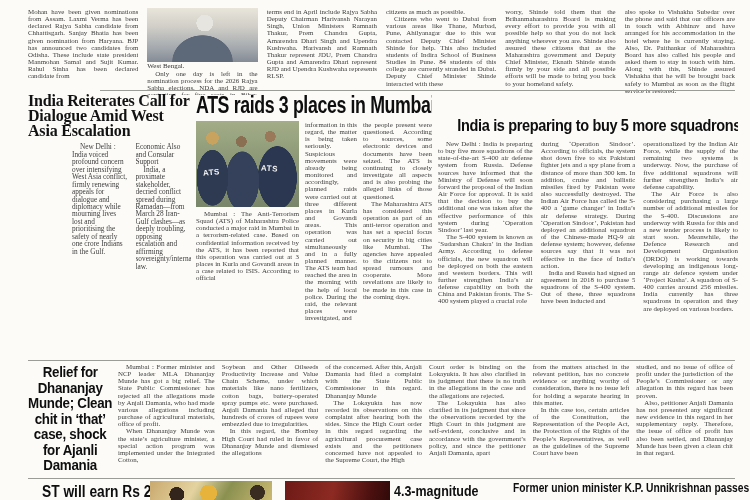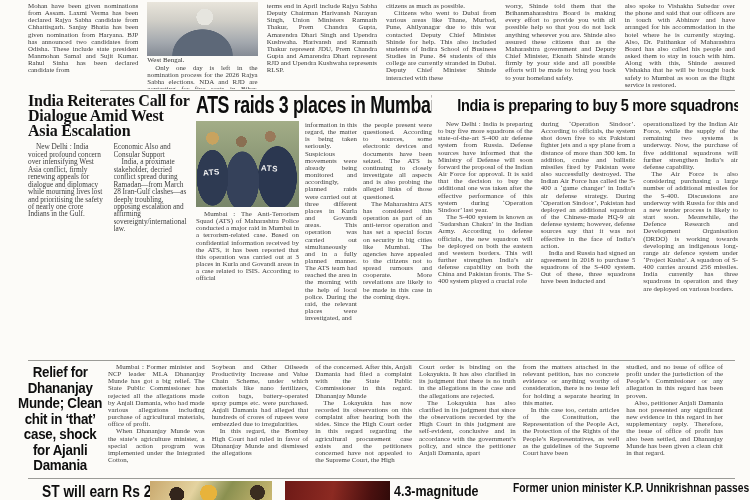--- a/index.html
+++ b/index.html
@@ -9,31 +9,31 @@
   .band{position:absolute;overflow:hidden;}
   .cols{display:flex;gap:9px;height:100%;}
   .col{flex:1;min-width:0;overflow:hidden;}
   .bodytext{font-size:6.9px;line-height:7.15px;text-align:justify;color:#3c3c3c;}
   .bodytext p{margin:0;}
   .bodytext p.ind{text-indent:8px;}
   .ragged{text-align:left;font-size:7.3px;line-height:7.45px;}
   .caption{font-size:7px;line-height:8px;color:#333;}
   .photo{position:relative;overflow:hidden;}
   
-  #topband{left:28px;top:2px;width:707px;height:87px;}
+  #topband{left:28px;top:8px;width:707px;height:87px;}
   .top-photo{height:54px;width:100%;
     background:
       radial-gradient(circle 9px at 52% 28%, #e6e5df 92%, rgba(0,0,0,0) 93%),
       radial-gradient(ellipse 34px 30px at 50% 100%, #5d6878 88%, rgba(0,0,0,0) 90%),
       linear-gradient(180deg,#e9e5db 0%,#d0cec7 35%,#a3a8ae 75%,#858b95 100%);}
   
   #westasia{position:absolute;left:28px;top:94px;width:163px;height:266px;overflow:hidden;}
   #westasia h2{margin:0 0 5px 0;font:bold 16px/14.8px "Liberation Serif",serif;
       color:#121212;letter-spacing:-0.2px;}
-  .wa-cols{display:flex;gap:8px;}
+  .wa-cols{display:flex;gap:8px;margin-left:44px;}
   .wa-cols .col{flex:1;}
   
   .cond{font-family:"Liberation Sans",sans-serif;font-weight:bold;color:#0e0e0e;}
   
   #ats{position:absolute;left:196px;top:92px;width:236px;height:268px;overflow:hidden;}
   #ats h1{margin:0;font-size:24px;line-height:25px;white-space:nowrap;
       letter-spacing:-0.5px;transform:scaleX(0.74);transform-origin:0 50%;}
   .ats-cols{display:flex;gap:6px;margin-top:4px;}
   .ats-c1{width:103px;flex:none;}
   .ats-c2{width:52px;flex:none;}
@@ -46,27 +46,27 @@
       radial-gradient(ellipse 17px 30px at 16% 66%, #2e3a52 92%, rgba(0,0,0,0) 94%),
       radial-gradient(ellipse 18px 32px at 45% 70%, #35415a 92%, rgba(0,0,0,0) 94%),
       radial-gradient(ellipse 21px 34px at 79% 66%, #2b3750 92%, rgba(0,0,0,0) 94%),
       linear-gradient(180deg,#a3ad87 0%,#8e9a78 40%,#79866a 100%);}
   .vest-label{position:absolute;color:#f2f2f2;font:bold 8px "Liberation Sans",sans-serif;
       letter-spacing:0.5px;}
   .vest-label.one{left:7%;top:55%;transform:rotate(-6deg);}
   .vest-label.two{left:63%;top:50%;transform:rotate(4deg);}
   
   #s400{position:absolute;left:438px;top:96px;width:300px;height:264px;overflow:hidden;}
-  .s400-line{display:block;text-align:center;}
+  .s400-line{display:block;text-align:center;margin-top:20px;}
   .s400-line span{display:inline-block;white-space:nowrap;font:bold 16.5px/18.5px "Liberation Sans",sans-serif;
       color:#0e0e0e;letter-spacing:-0.4px;transform:scaleX(0.88);transform-origin:center;}
   .s400-cols{display:flex;gap:8px;margin-top:5px;}
   .s400-cols .col{flex:1;}
   
-  #munde{position:absolute;left:16px;top:363px;width:707px;height:113px;overflow:hidden;}
+  #munde{position:absolute;left:26px;top:363px;width:707px;height:113px;overflow:hidden;}
   .munde-head{position:absolute;left:0;top:2px;width:96px;
       font:bold 14.5px/15.5px "Liberation Sans",sans-serif;color:#0e0e0e;text-align:center;
       letter-spacing:-0.3px;transform:scaleX(0.92);transform-origin:0 0;}
   .munde-cols{position:absolute;left:92px;top:0;width:615px;height:113px;display:flex;gap:7px;}
   .munde-cols .col{flex:1;}
   
   .bh{position:absolute;font-family:"Liberation Sans",sans-serif;font-weight:bold;color:#0e0e0e;
       white-space:nowrap;}
   #st-head{left:42px;top:483px;font-size:16px;transform:scaleX(0.86);transform-origin:0 0;}
   #quake-head{left:394px;top:483px;font-size:14.5px;transform:scaleX(0.86);transform-origin:0 0;}

